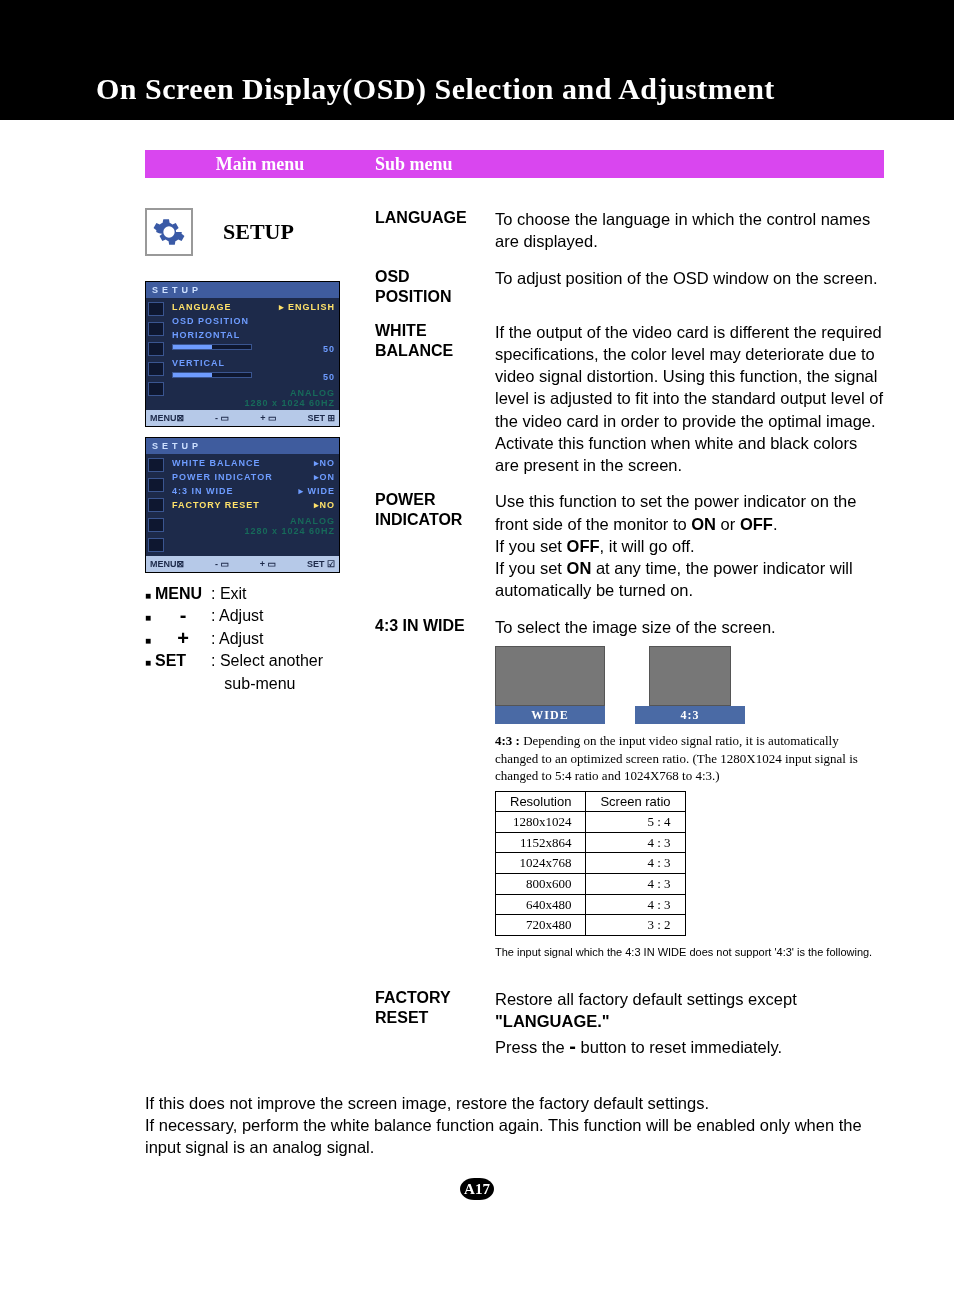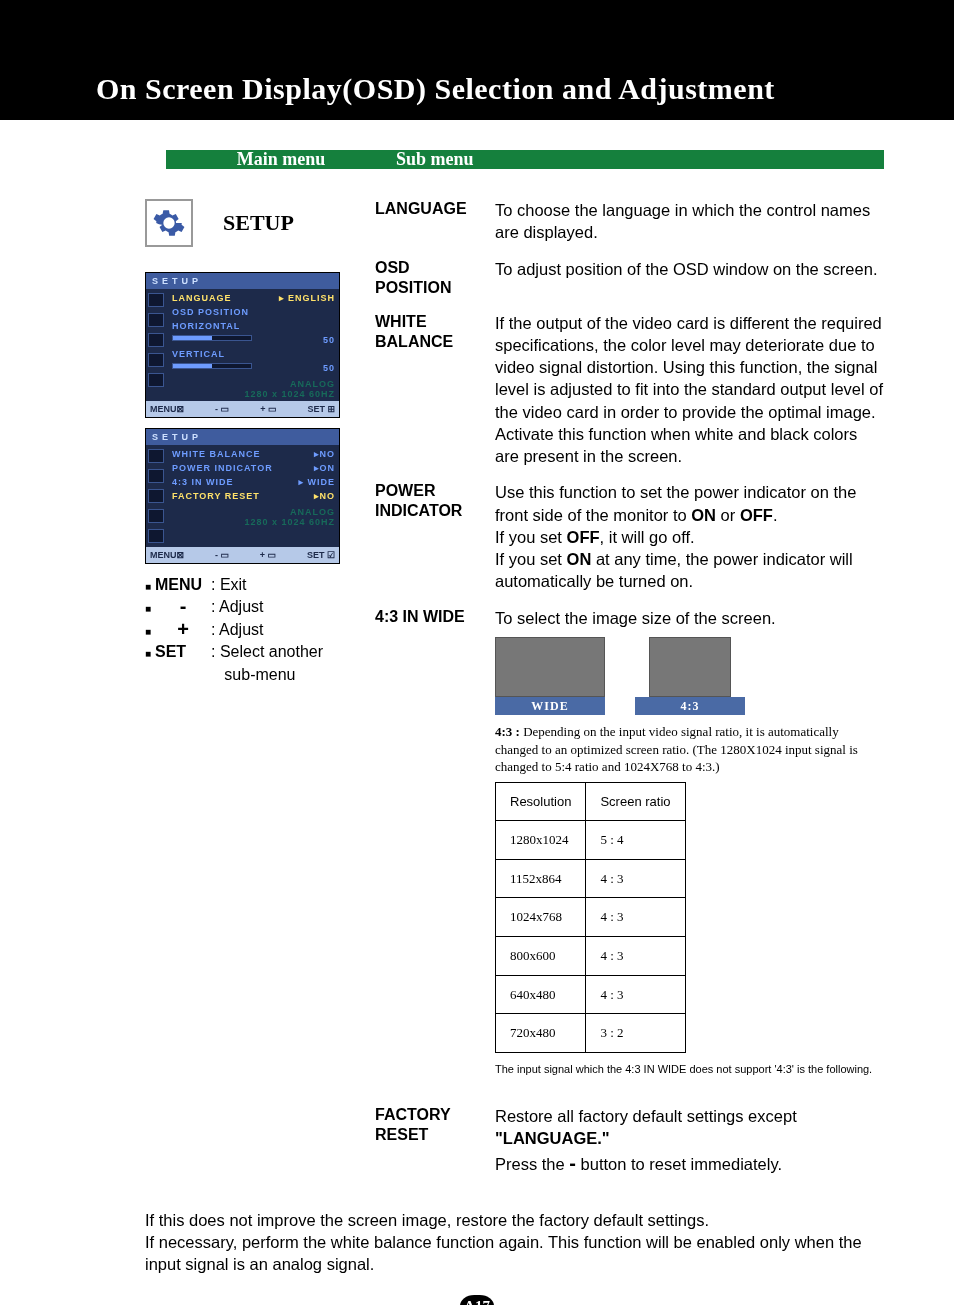--- a/index.html
+++ b/index.html
@@ -31,23 +31,23 @@
     font-stretch: condensed;
     letter-spacing: 0.5px;
   }
   .content {
     padding: 30px 70px 20px 70px;
     display: flex;
     flex-direction: column;
   }
   .header-row {
     display: flex;
-    background: #15803d;
-    margin-left: 96px;
-    height: 19px;
+    background: #d946ef;
+    margin-left: 75px;
+    height: 28px;
     align-items: center;
     color: #fff;
     font-family: "Times New Roman", serif;
     font-weight: bold;
     font-size: 18px;
   }
   .col-main { width: 230px; text-align: center; }
   .col-sub  { width: 135px; text-align: left; }
   .col-desc { flex: 1; text-align: center; }
 
@@ -145,22 +145,22 @@
     line-height:1.35;
     margin-bottom:6px;
   }
   .ratio-table {
     border-collapse: collapse;
     font-size: 13px;
     margin-bottom:8px;
   }
   .ratio-table th, .ratio-table td {
     border:1px solid #000;
-    padding: 10px 14px;
-    text-align:left;
+    padding: 1px 14px;
+    text-align:right;
   }
   .ratio-table th { font-weight:normal; font-family:Arial; }
   .ratio-table td { font-family:"Times New Roman",serif; }
 
   .tiny { font-size: 11px; line-height:1.5; }
 
   .bottom-note {
     margin: 18px 0 0 75px;
     font-size: 16.5px;
     line-height:1.35;

